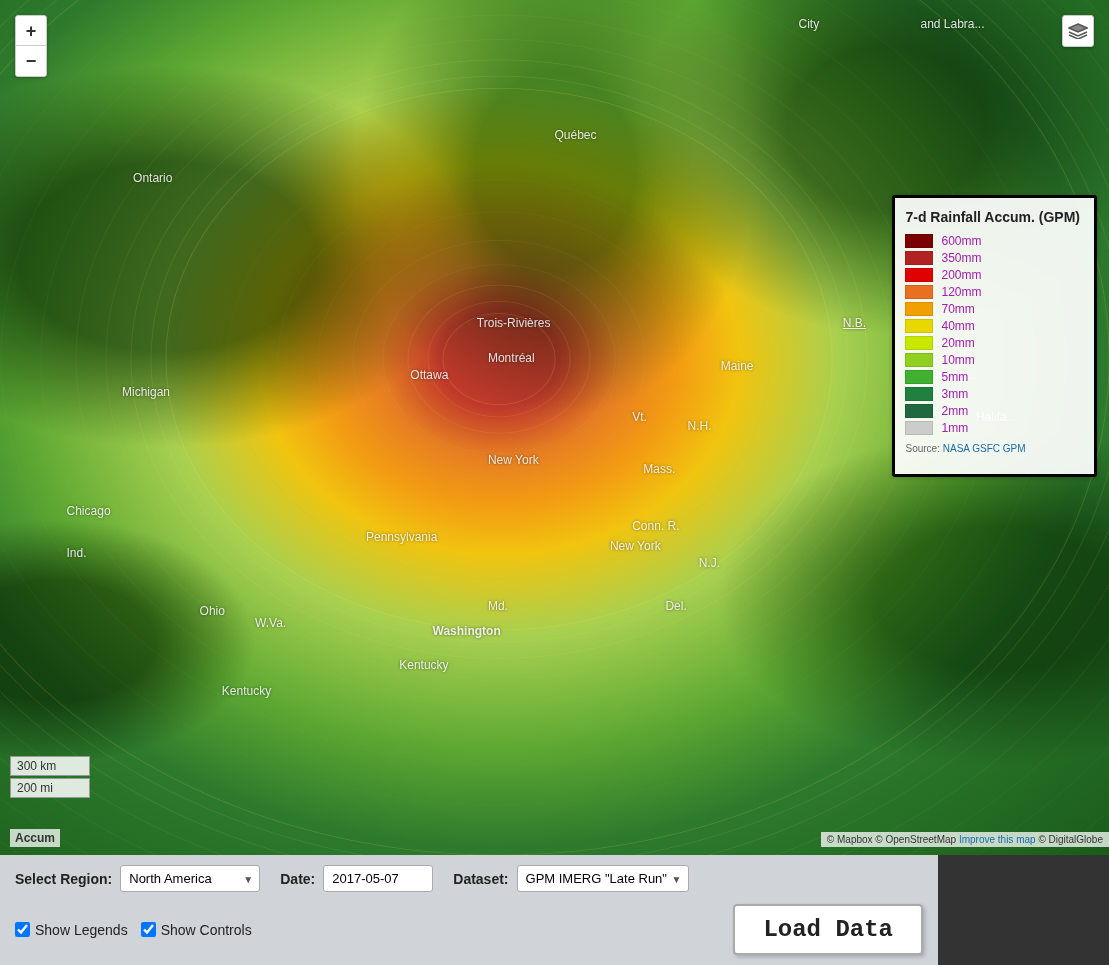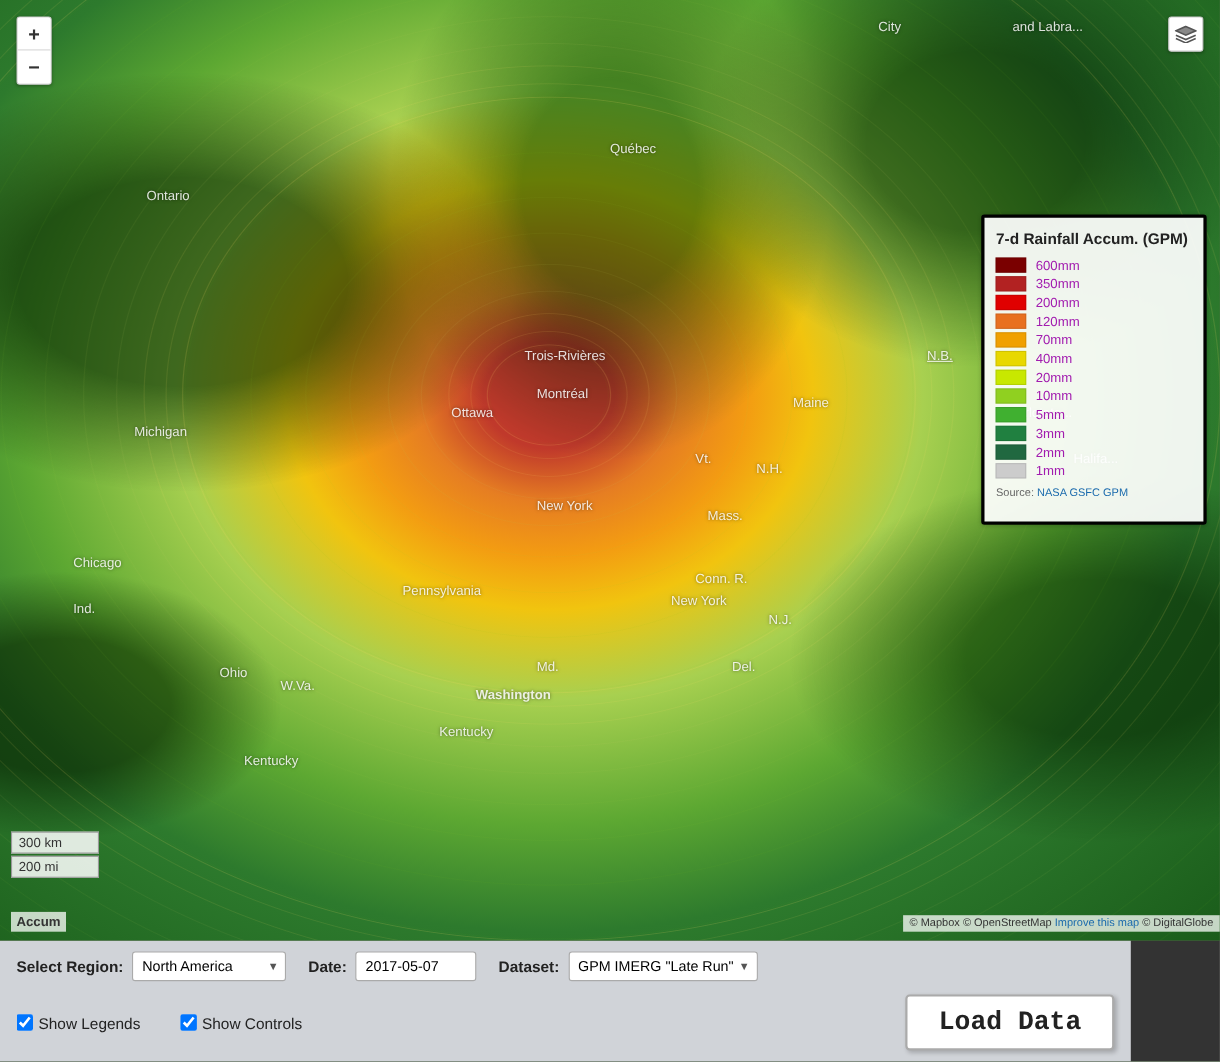--- a/index.html
+++ b/index.html
@@ -192,21 +192,21 @@
       left: 10px;
       font-size: 12px;
       font-weight: bold;
       color: #333;
       background: rgba(255,255,255,0.75);
       padding: 2px 5px;
     }
 
     
     #control-bar {
-      width: 1028px;
+      width: 938px;
       height: 110px;
       background: #d0d3d8;
       display: flex;
       flex-direction: column;
       padding: 10px 15px;
     }
 
     #controls-row1 {
       display: flex;
       align-items: center;
@@ -268,21 +268,21 @@
 
     #controls-row2 {
       display: flex;
       align-items: center;
       justify-content: space-between;
     }
 
     #checkboxes {
       display: flex;
       align-items: center;
-      gap: 36px;
+      gap: 13px;
     }
 
     .checkbox-group {
       display: flex;
       align-items: center;
       gap: 5px;
     }
 
     .checkbox-group input[type="checkbox"] {
       width: 15px;

